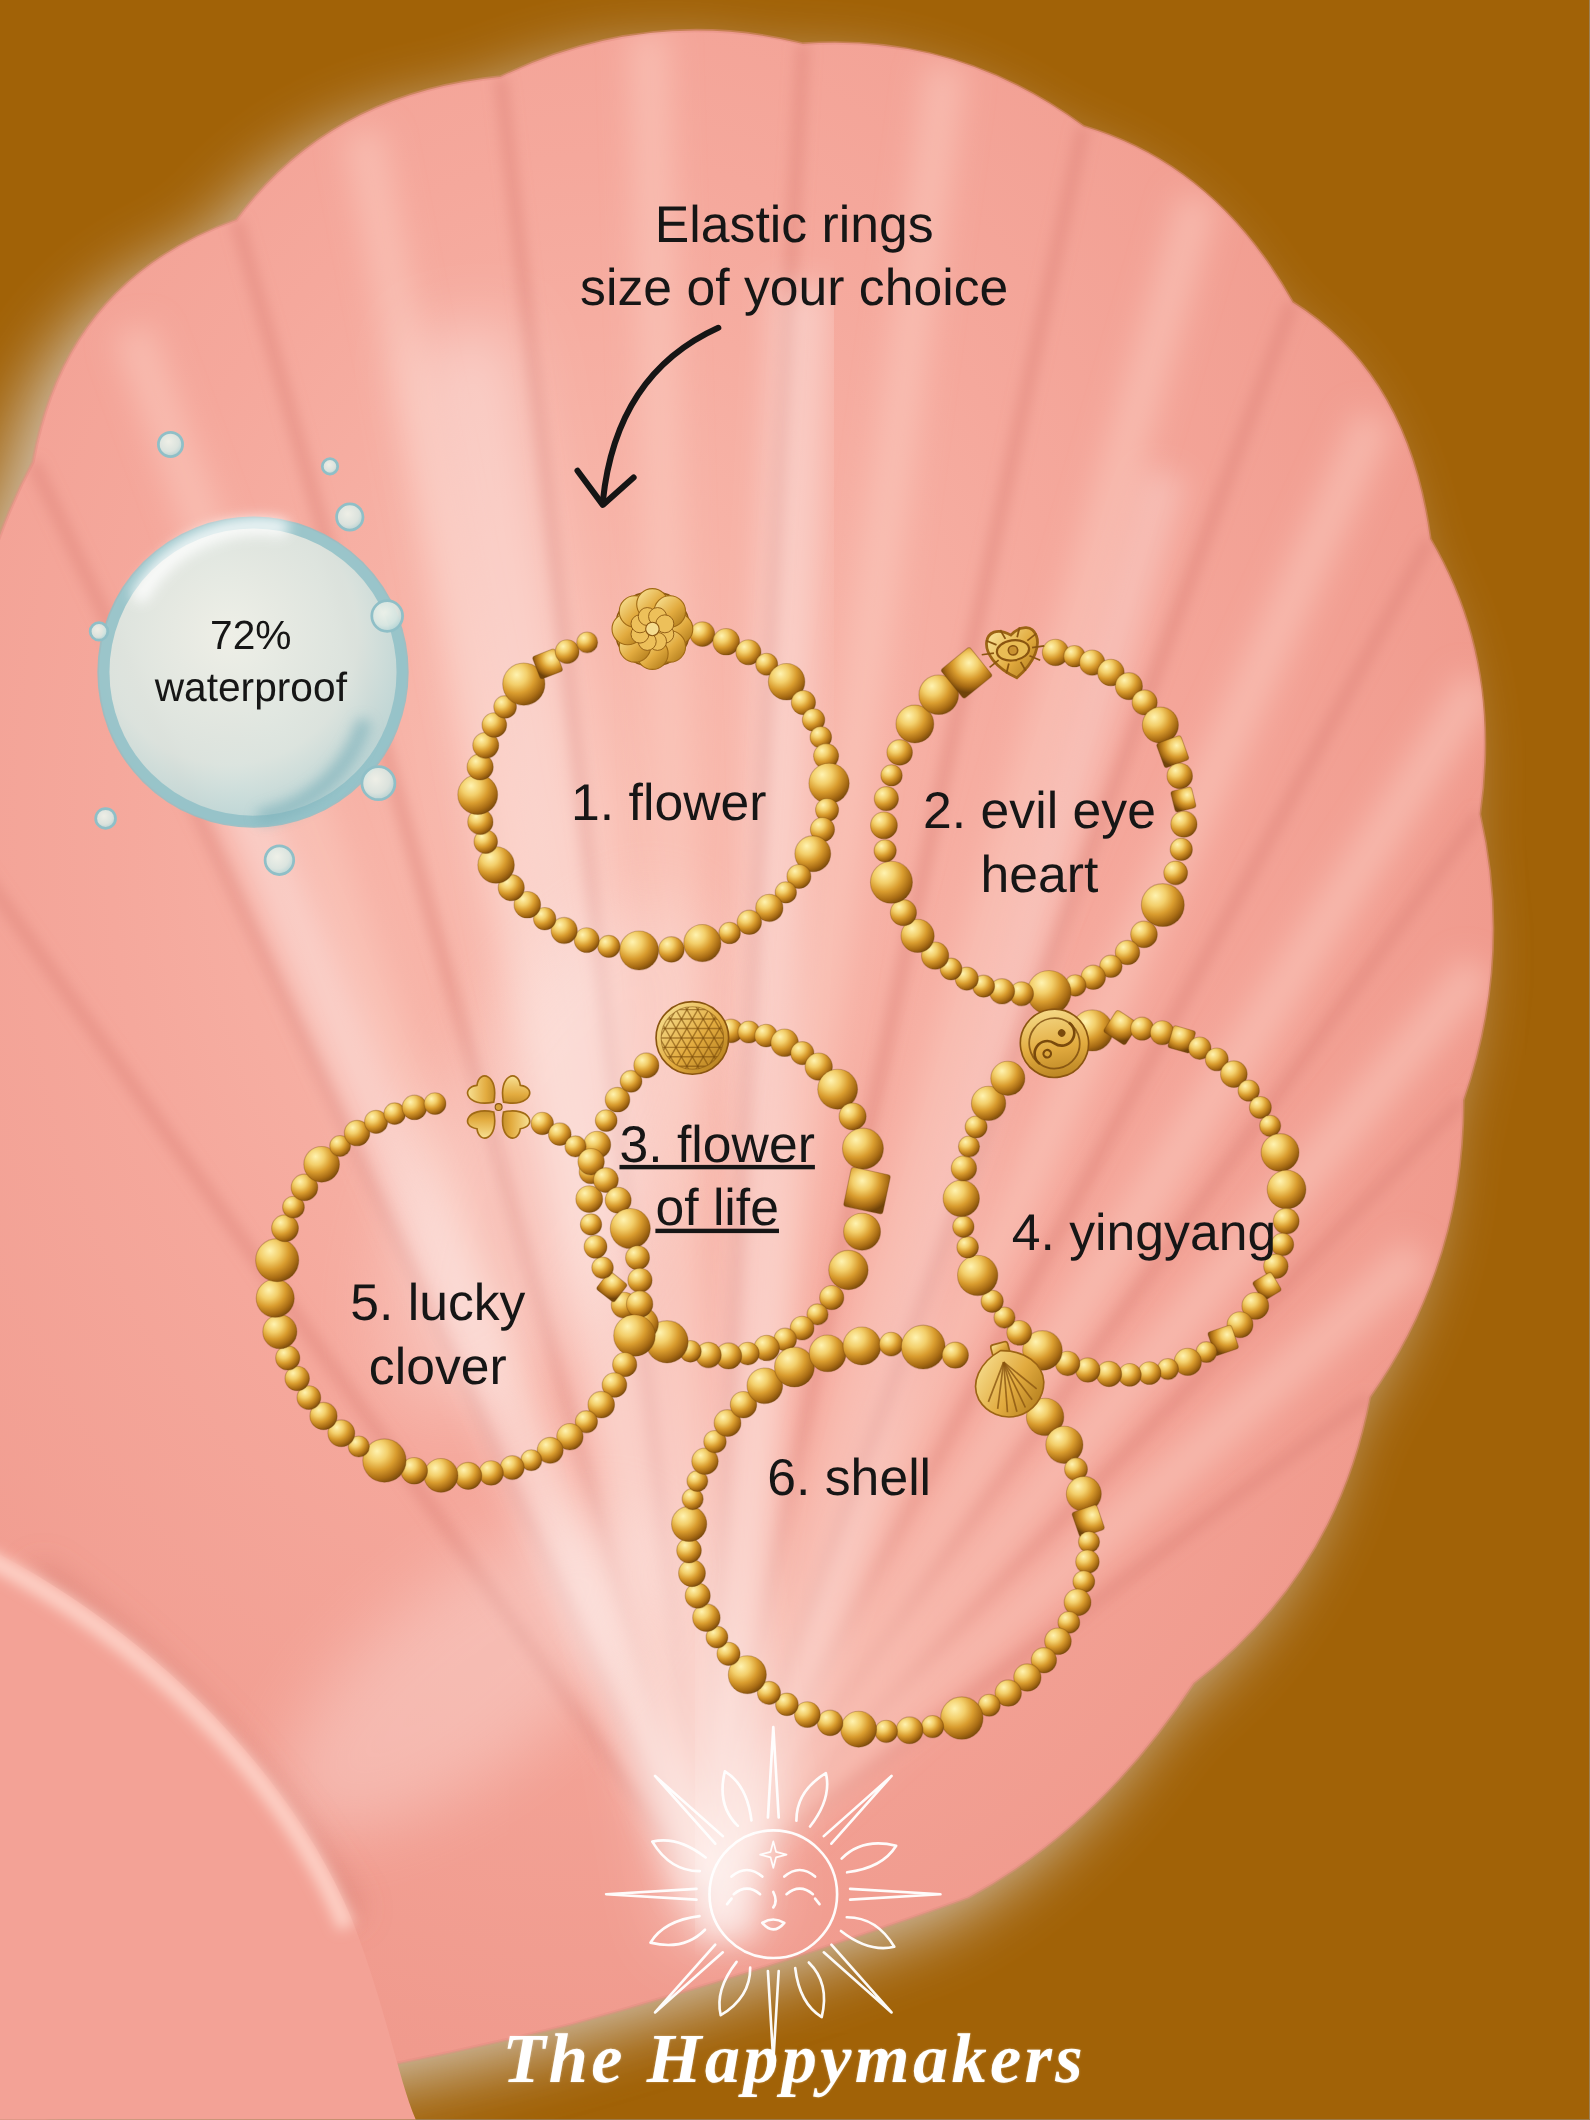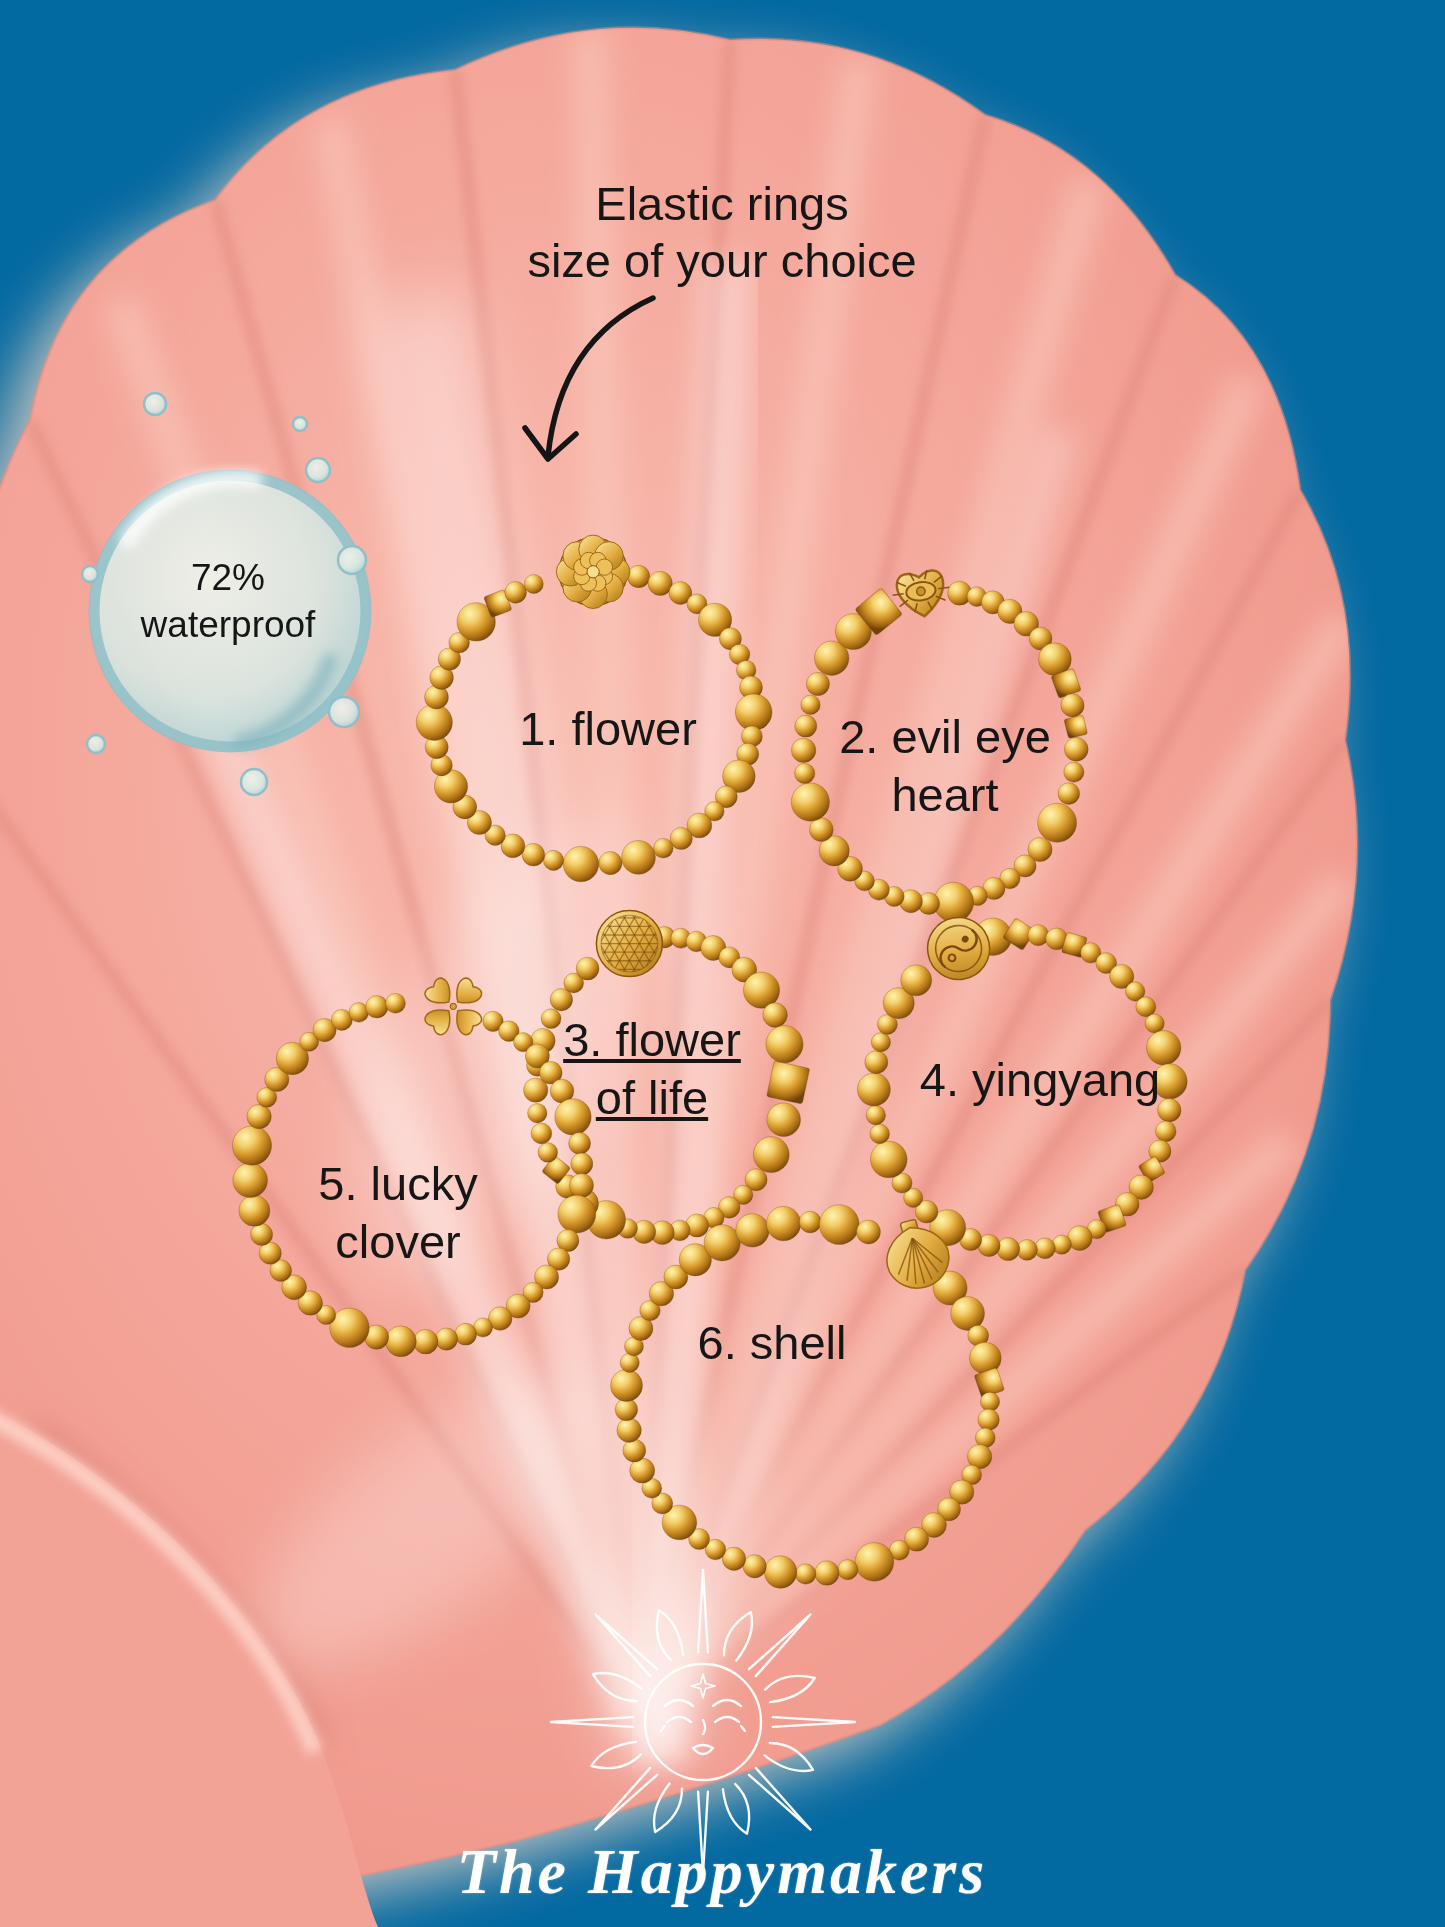--- a/index.html
+++ b/index.html
@@ -1,18 +1,18 @@
 <!DOCTYPE html>
 <html><head>
 <meta charset="utf-8">
 <style>
   html,body{margin:0;padding:0;background:#9a9a9a;}
   .scene{
     position:relative;width:1445px;height:1927px;overflow:hidden;
-    background:#0369a1;font-family:"Liberation Sans",sans-serif;
+    background:#a16207;font-family:"Liberation Sans",sans-serif;
   }
   .scene svg.art{position:absolute;left:0;top:0;}
   .txt{position:absolute;transform:translate(-50%,-50%);text-align:center;color:#161616;z-index:5;}
   .headline{font-size:47px;line-height:57px;white-space:nowrap;}
   .ringlabel{font-size:47px;line-height:58px;white-space:nowrap;}
   .badgetxt{font-size:37px;line-height:47px;}
   .note{font-size:48px;line-height:58px;white-space:nowrap;}
   .brand{
     font-family:"Liberation Serif",serif;font-style:italic;font-weight:bold;
     font-size:64px;color:#ffffff;white-space:nowrap;letter-spacing:3px;
@@ -544,21 +544,21 @@
         <div>1. flower</div>
       </div>
       <div class="txt ringlabel" style="left: 945px; top: 766px;">
         <div>2. evil eye</div>
         <div>heart</div>
       </div>
       <div class="txt ringlabel" style="left: 652px; top: 1069px; text-decoration: underline;">
         <div>3. flower</div>
         <div>of life</div>
       </div>
-      <div class="txt ringlabel" style="left: 1040px; top: 1080px;">
+      <div class="txt ringlabel" style="left: 1040px; top: 1120px;">
         <div>4. yingyang</div>
       </div>
       <div class="txt ringlabel" style="left: 398px; top: 1213px;">
         <div>5. lucky</div>
         <div>clover</div>
       </div>
       <div class="txt ringlabel" style="left: 772px; top: 1343px;">
         <div>6. shell</div>
       </div>
     </div>

